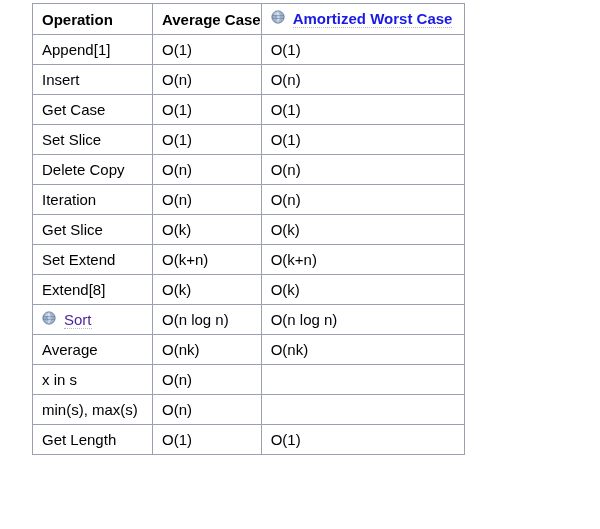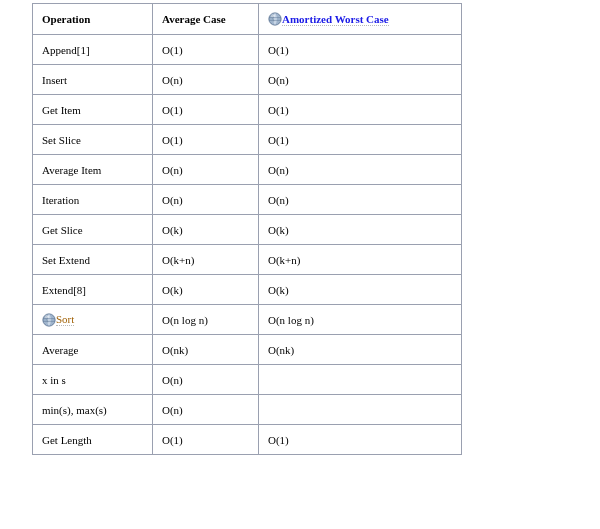--- a/index.html
+++ b/index.html
@@ -31,38 +31,36 @@
     background: #ffffff;
   }
   table.complexity td,
   table.complexity th {
     border: 1px solid #9aa0b0;
     height: 30px;
     box-sizing: border-box;
     padding: 0 0 0 9px;
     text-align: left;
     vertical-align: middle;
-    font-size: 11px;
+    font-size: 15px;
     font-weight: normal;
     color: #000000;
     white-space: nowrap;
-    font-family: Liberation Serif, serif;
   }
   table.complexity th {
     font-weight: bold;
     height: 31px;
   }
   .col-op   { width: 120px; }
   .col-avg  { width: 106px; }
   .col-wc   { width: 203px; }
 
   .cell-inner {
     display: flex;
-    align-items: center;
-    gap: 0;
+    gap: 8px;
   }
 
   
   .globe {
     flex: 0 0 auto;
     width: 14px;
     height: 14px;
     display: inline-block;
     line-height: 0;
     position: relative;
@@ -73,21 +71,21 @@
   a.extlink {
     text-decoration: none;
     border-bottom: 1px dotted #b9b9b9;
     cursor: pointer;
   }
   a.extlink.unvisited {
     color: #1a1ae6;
     font-weight: bold;
   }
   a.extlink.visited {
-    color: #a16207;
+    color: #4c1d95;
     font-weight: normal;
   }
   .empty-cell { }
 </style>
 </head>
 <body>
 
 <div class="page">
   <div class="table-wrap">
     <table class="complexity">
@@ -124,33 +122,33 @@
           <td>O(1)</td>
         </tr>
 
         <tr>
           <td><span>Insert</span></td>
           <td>O(n)</td>
           <td>O(n)</td>
         </tr>
 
         <tr>
-          <td><span>Get Item</span></td>
+          <td><span>Get Case</span></td>
           <td>O(1)</td>
           <td>O(1)</td>
         </tr>
 
         <tr>
           <td><span>Set Slice</span></td>
           <td>O(1)</td>
           <td>O(1)</td>
         </tr>
 
         <tr>
-          <td><span>Average Item</span></td>
+          <td><span>Delete Copy</span></td>
           <td>O(n)</td>
           <td>O(n)</td>
         </tr>
 
         <tr>
           <td><span>Iteration</span></td>
           <td>O(n)</td>
           <td>O(n)</td>
         </tr>
 

